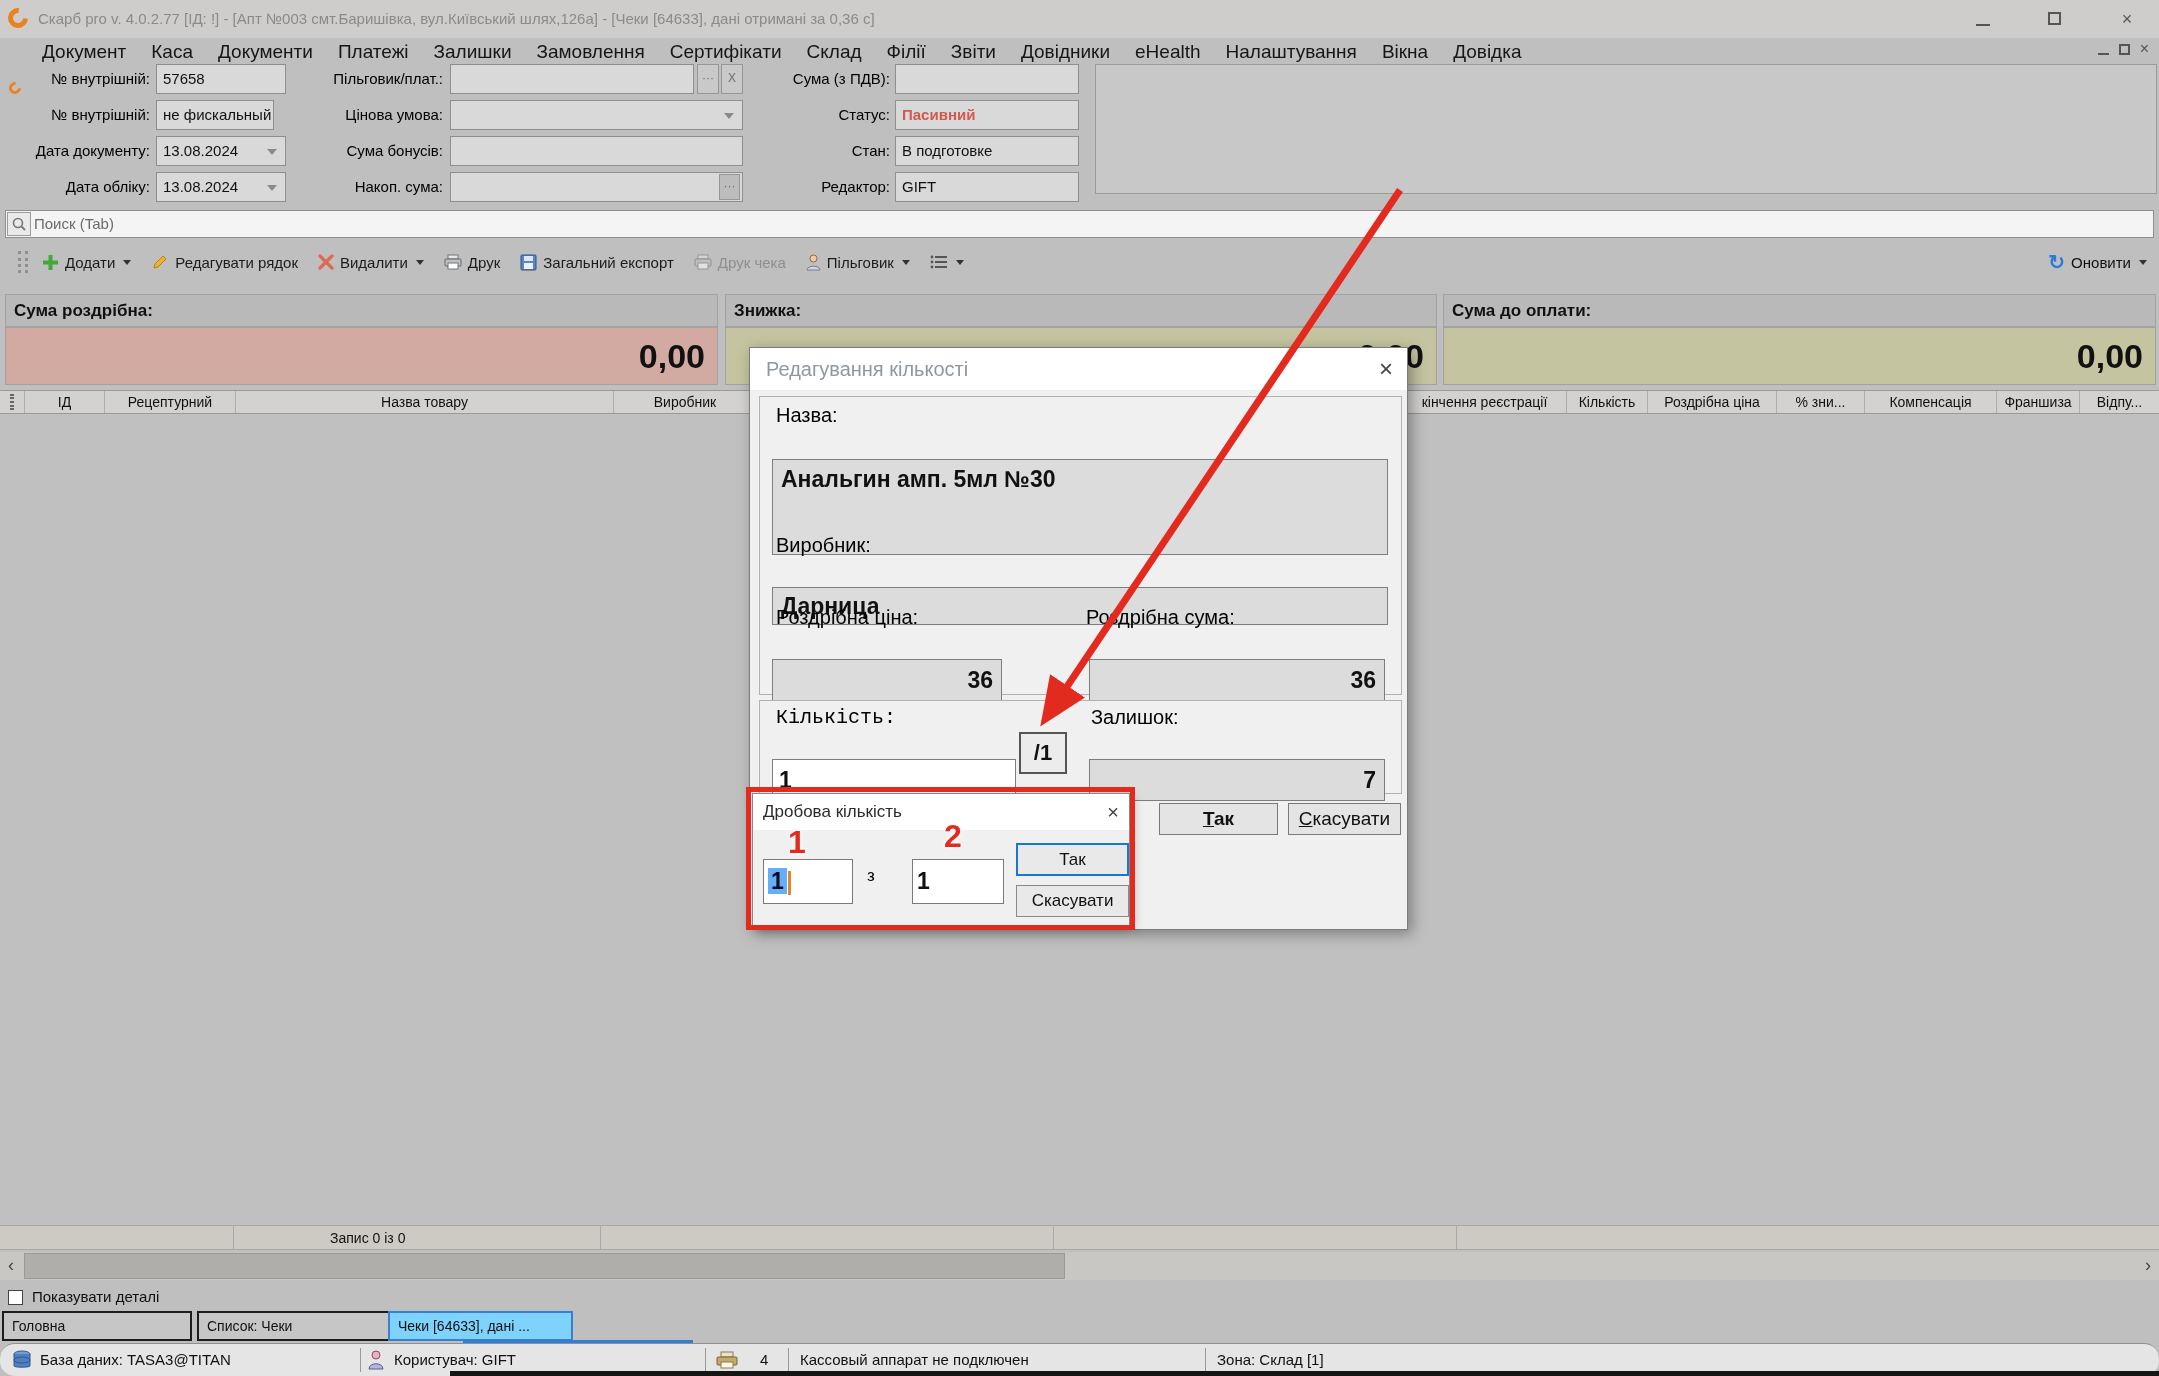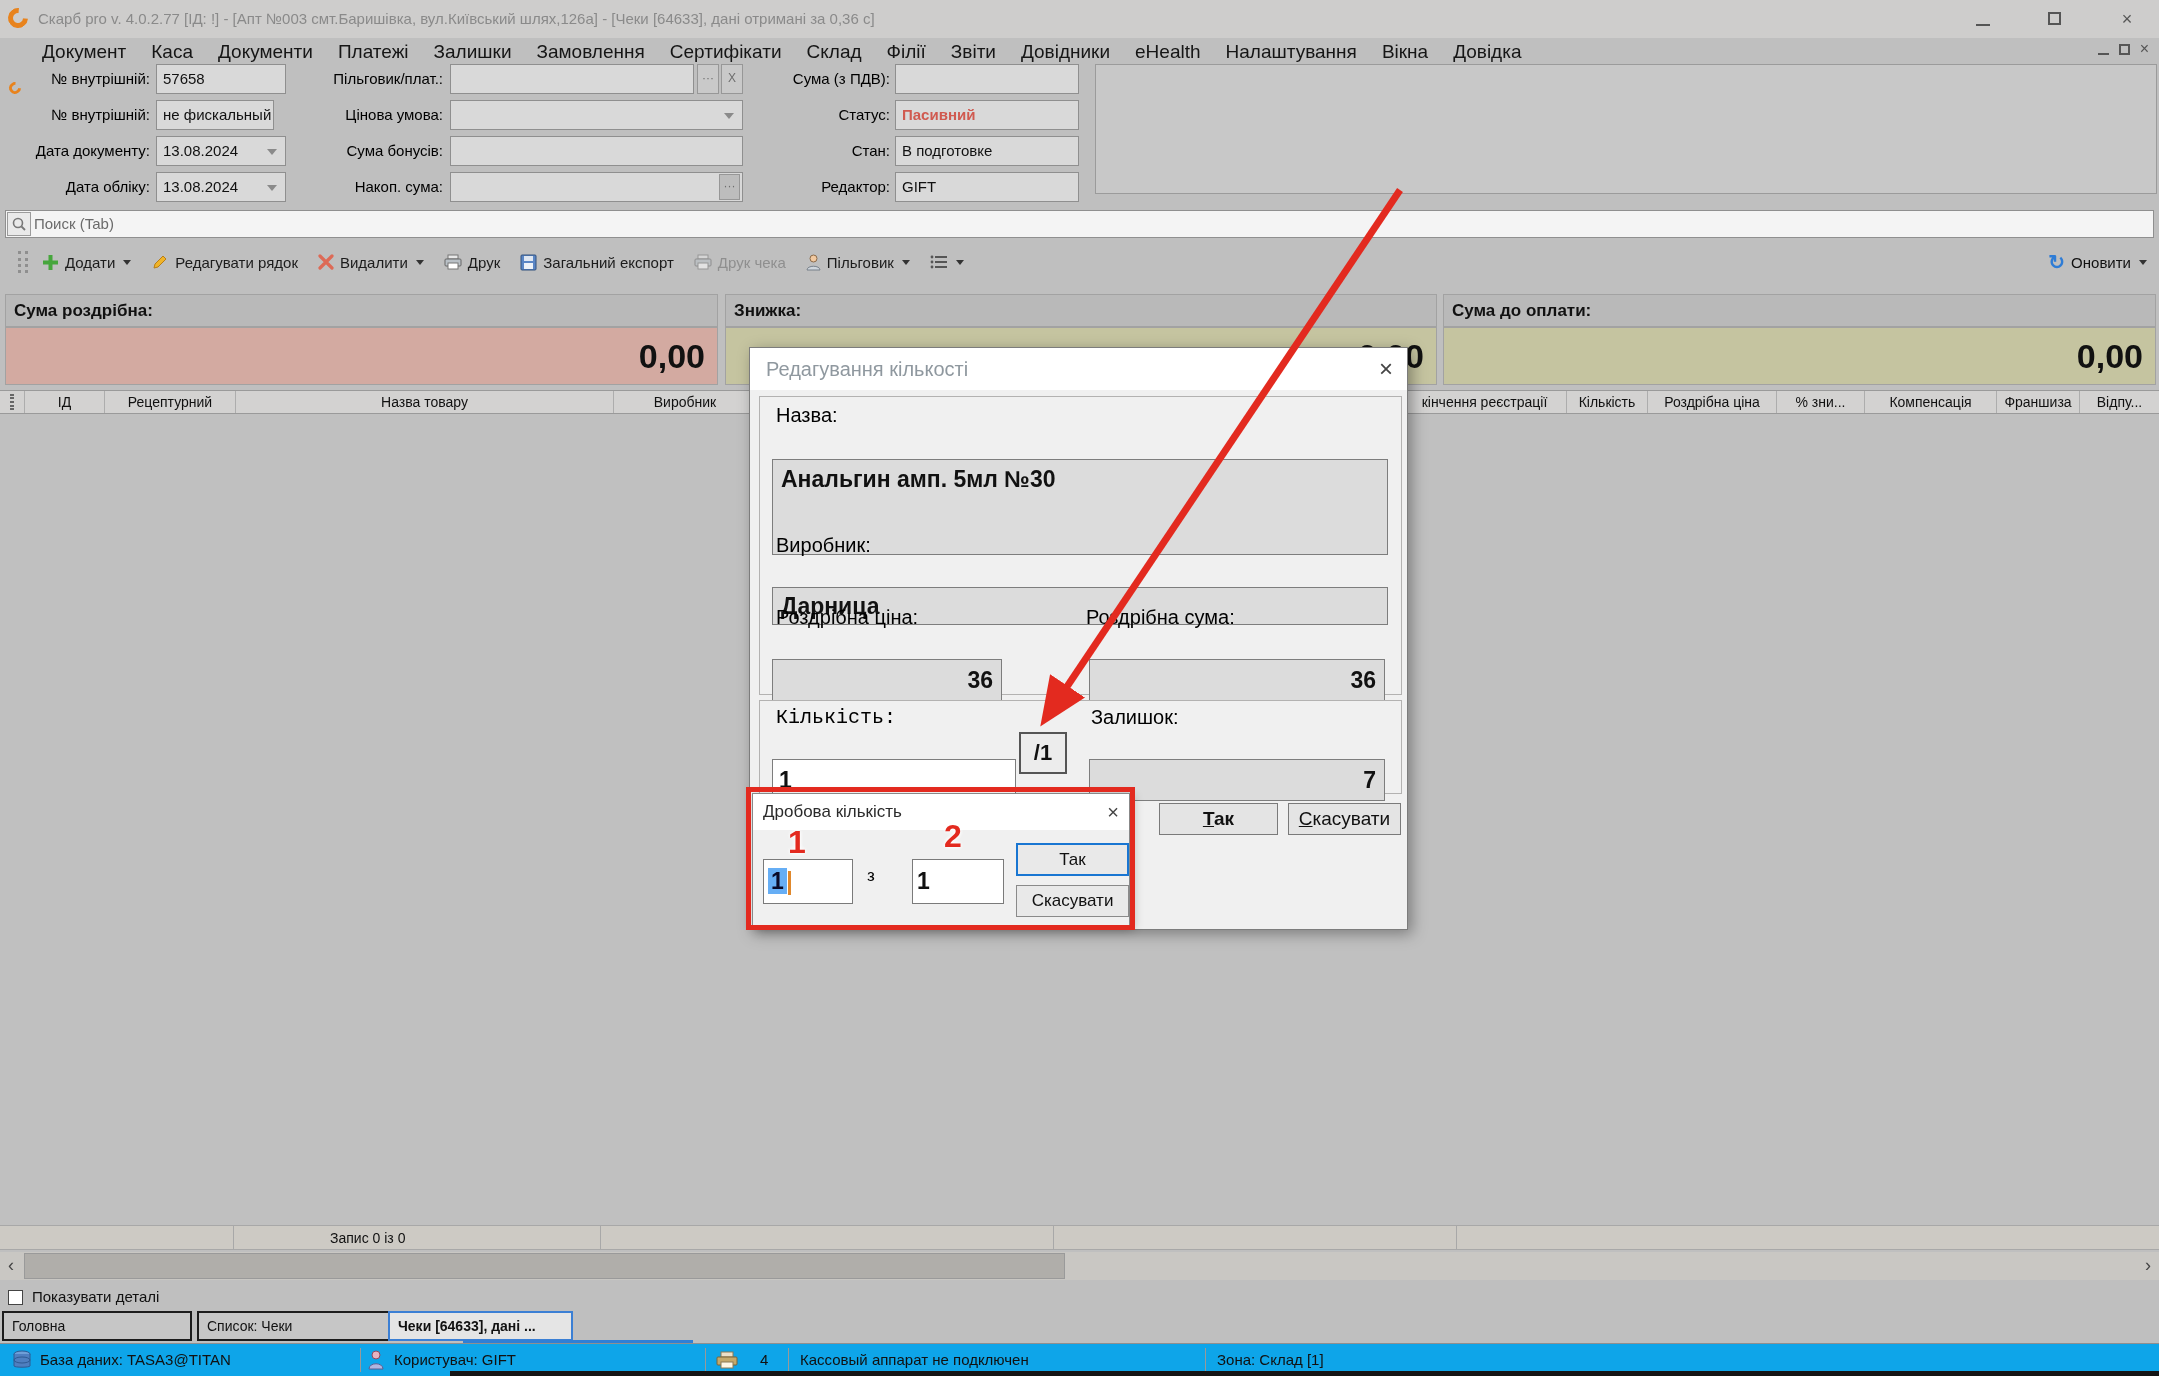--- a/index.html
+++ b/index.html
@@ -49,22 +49,22 @@
   
   .pager{left:0;top:1225px;width:2159px;height:25px;background:#cdcac4;border-top:1px solid #a8a8a8;border-bottom:1px solid #a8a8a8;}
   .pager-sep{position:absolute;top:0;width:1px;height:24px;background:#a8a8a8;}
   .pager-text{position:absolute;left:330px;top:0;line-height:24px;font-size:14px;}
   .hscroll{left:0;top:1252px;width:2159px;height:28px;background:#c9c7c3;}
   .scrollbtn{position:absolute;top:0;width:22px;height:28px;line-height:26px;text-align:center;color:#444;font-size:18px;}
   .thumb{position:absolute;left:24px;top:1px;width:1041px;height:26px;background:#b0aeaa;border:1px solid #9a9a9a;box-sizing:border-box;}
   .chk{left:8px;top:1290px;width:15px;height:15px;background:#fff;border:1px solid #444;}
   .chk-lbl{left:32px;top:1284px;height:26px;line-height:26px;font-size:15px;}
   .tab{top:1311px;height:30px;background:#c6c6c6;border:2px solid #1c1c1c;font-size:14px;line-height:26px;padding-left:8px;white-space:nowrap;overflow:hidden;}
-  .tab.active{background:#e5e5e5;border:2px solid #3b7fd4;font-weight:bold;}
-  .statusbar{left:0;top:1343px;width:2159px;height:33px;background:#0ea5e9;border-top:1px solid #8f8f8f;}
+  .tab.active{background:#7dd3fc;border:2px solid #3b7fd4;}
+  .statusbar{left:0;top:1343px;width:2159px;height:33px;background:#e5e5e5;border-top:1px solid #8f8f8f;border-radius:15px;}
   .sb-item{position:absolute;top:0;height:32px;line-height:32px;font-size:15px;white-space:nowrap;}
   .sb-sep{position:absolute;top:4px;width:1px;height:24px;background:#999;}
   .blue-line{left:463px;top:1340px;width:230px;height:3px;background:#2f7fd6;}
   .black-strip{left:450px;top:1371px;width:1709px;height:5px;background:#151515;}
   
   .dialog{left:749px;top:347px;width:659px;height:583px;background:#f0f0f0;border:1px solid #7c7c7c;box-shadow:4px 4px 14px rgba(0,0,0,.35);z-index:10;}
   .dlg-title{position:absolute;left:0;top:0;width:100%;height:42px;background:#ffffff;}
   .dlg-title-text{position:absolute;left:16px;top:0;line-height:42px;font-size:20px;color:#8f989f;}
   .dlg-close{position:absolute;right:14px;top:0;line-height:42px;font-size:24px;color:#444;}
   .groupbox{position:absolute;border:1px solid #b3b2b1;}

